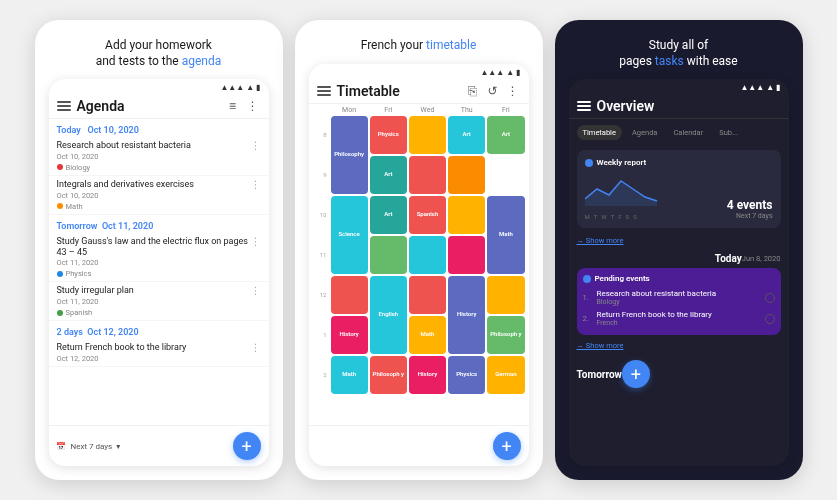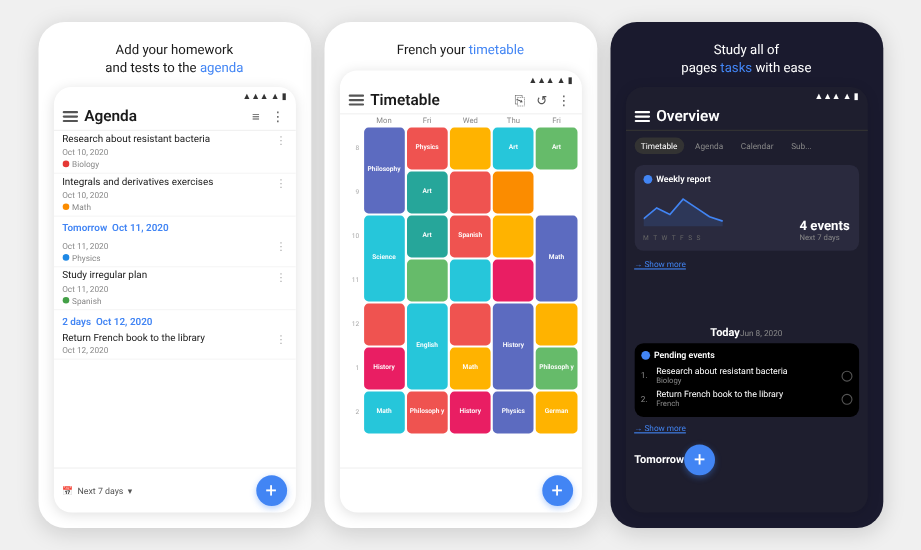--- a/index.html
+++ b/index.html
@@ -327,21 +327,21 @@
       display: flex;
       align-items: flex-end;
       gap: 6px;
     }
 
     .wr-chart {
       flex: 1;
     }
 
     .wr-info {
-      text-align: left;
+      text-align: right;
     }
 
     .wr-count {
       font-size: 12px;
       font-weight: 700;
       color: white;
     }
 
     .wr-subtitle {
       font-size: 7px;
@@ -366,39 +366,38 @@
       cursor: pointer;
       display: flex;
       align-items: center;
       gap: 3px;
       text-decoration: underline;
     }
 
     .today-section {
       padding: 4px 8px 2px;
       display: flex;
-      justify-content: center;
-      align-items: center;
-      margin-top: 44px;
+      justify-content: flex-end;
+      align-items: center;
     }
 
     .today-label {
       font-size: 10px;
       font-weight: 700;
       color: white;
     }
 
     .today-date {
       font-size: 7.5px;
       color: #888;
     }
 
     .pending-events {
       margin: 2px 8px;
-      background: #000000;
+      background: #4c1d95;
       border-radius: 8px;
       padding: 6px;
     }
 
     .pe-header {
       display: flex;
       align-items: center;
       gap: 4px;
       margin-bottom: 4px;
     }
@@ -490,20 +489,21 @@
         <div class="menu-line"></div>
         <div class="menu-line"></div>
       </div>
       <div class="app-bar-title">Agenda</div>
       <div class="icon-btn">≡</div>
       <div class="icon-btn">⋮</div>
     </div>
 
     <div class="agenda-content">
 
+      <div class="date-label">Today&nbsp;&nbsp;&nbsp;Oct 10, 2020</div>
 
       <div class="agenda-item">
         <div class="agenda-item-content">
           <div class="agenda-item-title">Research about resistant bacteria</div>
           <div class="agenda-item-date">Oct 10, 2020</div>
           <div class="agenda-item-subject">
             <div class="subject-dot" style="background:#e53935;"></div>
             <span class="subject-name">Biology</span>
           </div>
         </div>
@@ -519,20 +519,21 @@
             <span class="subject-name">Math</span>
           </div>
         </div>
         <div class="three-dots">⋮</div>
       </div>
 
       <div class="date-label">Tomorrow&nbsp;&nbsp;Oct 11, 2020</div>
 
       <div class="agenda-item">
         <div class="agenda-item-content">
+          <div class="agenda-item-title">Study Gauss's law and the electric flux on pages 43 – 45</div>
           <div class="agenda-item-date">Oct 11, 2020</div>
           <div class="agenda-item-subject">
             <div class="subject-dot" style="background:#1e88e5;"></div>
             <span class="subject-name">Physics</span>
           </div>
         </div>
         <div class="three-dots">⋮</div>
       </div>
 
       <div class="agenda-item">

